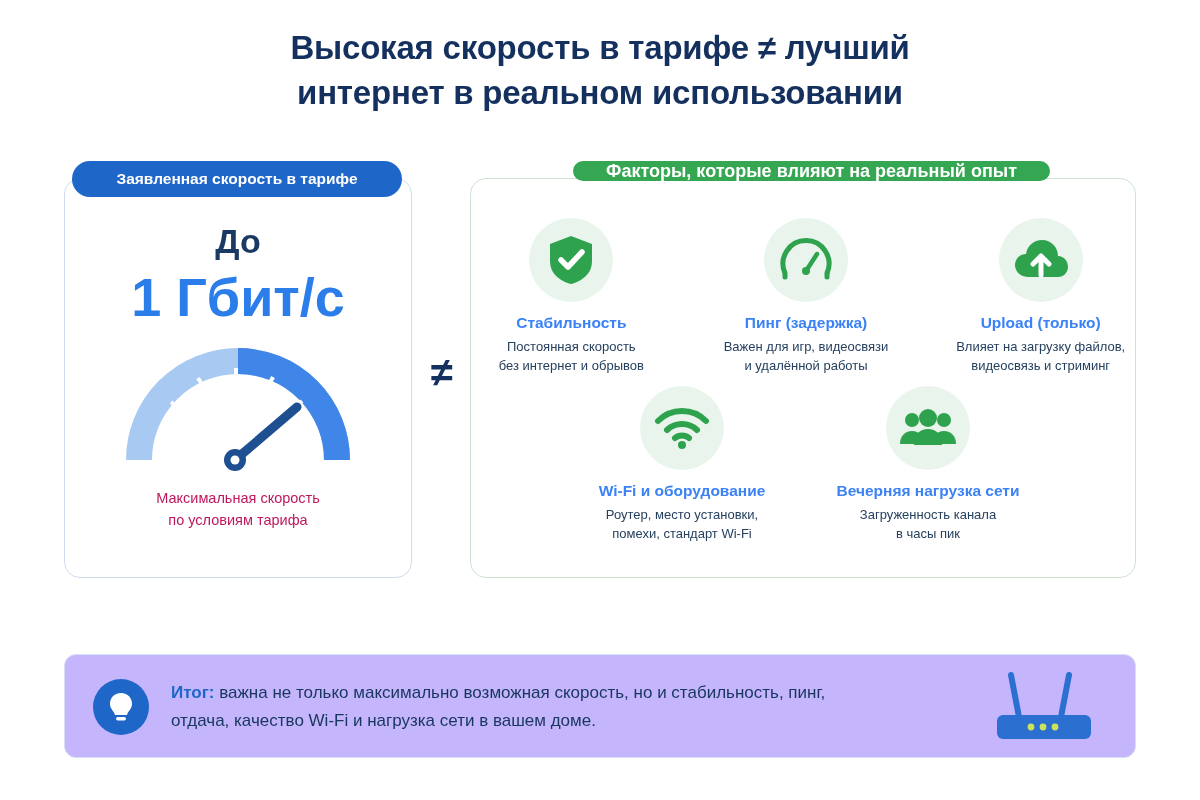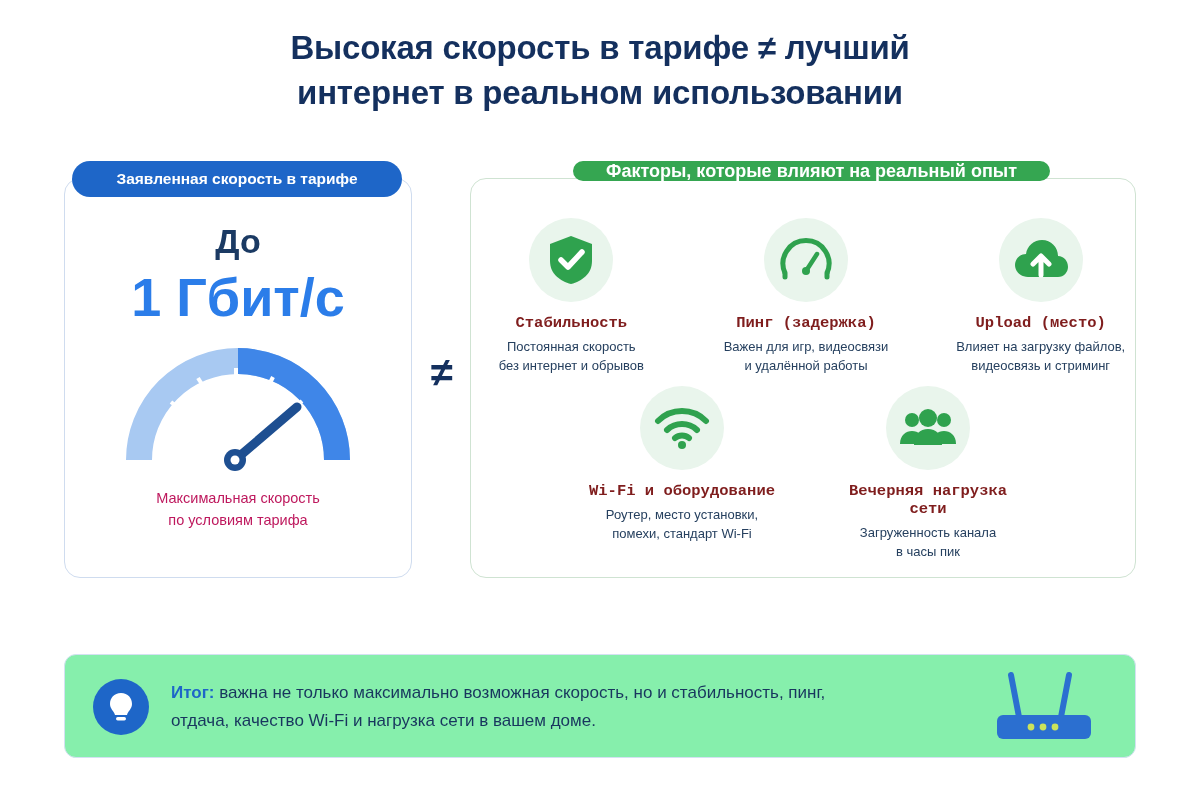--- a/index.html
+++ b/index.html
@@ -170,40 +170,39 @@
     border-radius: 50%;
     background: #e9f5ec;
     margin: 0 auto 12px auto;
     display: flex;
     align-items: center;
     justify-content: center;
   }
   .factor .f-title {
     font-size: 15.5px;
     font-weight: bold;
-    color: #7f1d1d;
+    color: #3b82f6;
     margin-bottom: 6px;
-    font-family: Liberation Mono, monospace;
   }
   .factor .f-desc {
     font-size: 13px;
     color: #26405f;
     line-height: 1.45;
   }
 
   
   .footer {
     position: absolute;
     left: 64px;
     top: 654px;
     width: 1072px;
     height: 104px;
     border: 1.4px solid #d4e1f2;
     border-radius: 12px;
-    background: #86efac;
+    background: #c4b5fd;
     box-sizing: border-box;
   }
   .bulb {
     position: absolute;
     left: 28px;
     top: 24px;
     width: 56px;
     height: 56px;
     border-radius: 50%;
     background: #1e66c8;
@@ -321,21 +320,21 @@
           </div>
         </div>
 
         <div class="factor">
           <div class="circle">
             <svg width="56" height="46" viewBox="0 0 56 46" aria-hidden="true">
               <path d="M15 40 C7 40 2 34 2 28 C2 22 7 17 13 17 C14 9 21 3 29 3 C38 3 45 10 45 19 C51 19 55 24 55 30 C55 35 51 40 45 40 Z" fill="#2fa24e"></path>
               <path d="M28 38 L28 20 M20 27 L28 19 L36 27" fill="none" stroke="#ffffff" stroke-width="5" stroke-linecap="round" stroke-linejoin="round"></path>
             </svg>
           </div>
-          <div class="f-title">Upload (место)</div>
+          <div class="f-title">Upload (только)</div>
           <div class="f-desc">
             <div>Влияет на загрузку файлов,</div>
             <div>видеосвязь и стриминг</div>
           </div>
         </div>
 
       </div>
 
       <div class="row row-2">
 

